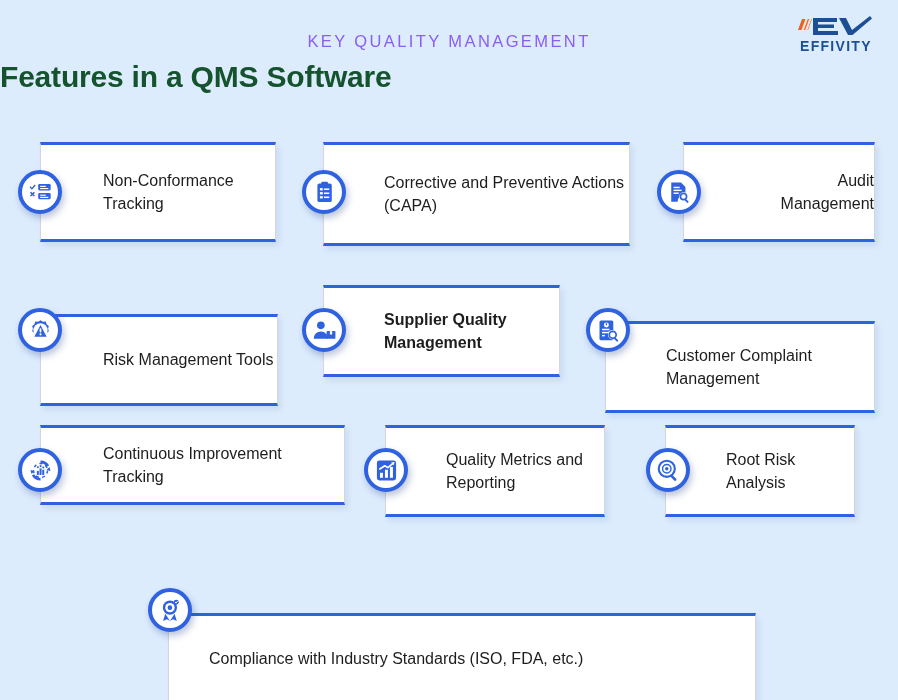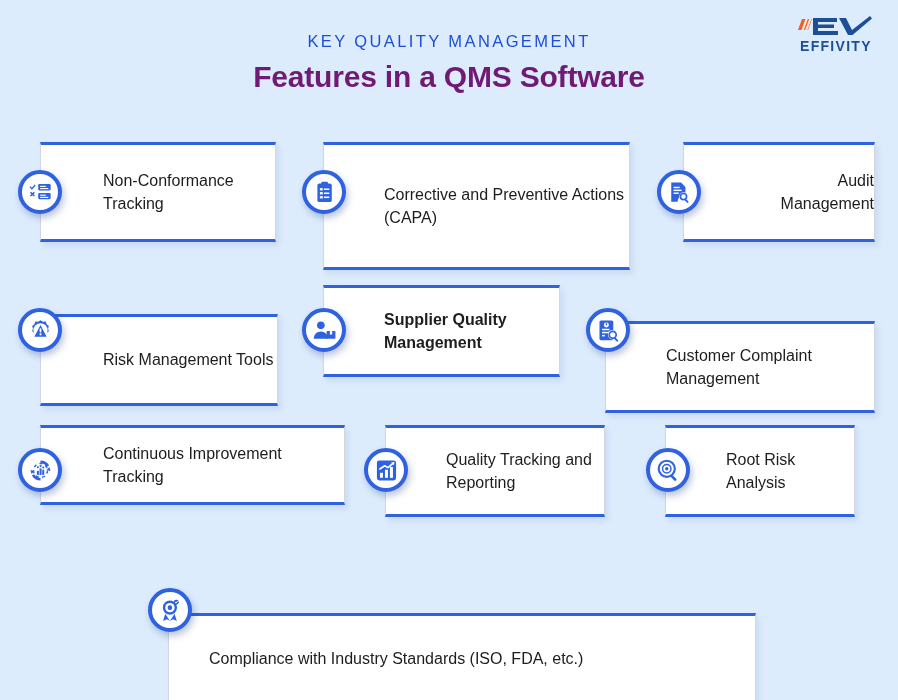--- a/index.html
+++ b/index.html
@@ -25,32 +25,31 @@
   }
   .eyebrow {
     position: absolute;
     left: 0;
     top: 32px;
     width: 898px;
     text-align: center;
     font-size: 16.5px;
     letter-spacing: 2.4px;
     font-weight: 500;
-    color: #1d4ed8;
+    color: #8b5cf6;
     font-family: "Liberation Sans", sans-serif;
   }
   .headline {
     position: absolute;
     left: 0;
     top: 60px;
     width: 898px;
-    text-align: center;
     font-size: 30px;
     font-weight: bold;
-    color: #701a75;
+    color: #14532d;
     letter-spacing: -0.2px;
   }
 
   
   .logo {
     position: absolute;
     right: 14px;
     top: 13px;
     width: 92px;
     height: 42px;
@@ -128,21 +127,21 @@
     <path d="M1 12.2 L2.1 11.1 L3.6 12.6 L5.1 11.1 L6.2 12.2 L4.7 13.7 L6.2 15.2 L5.1 16.3 L3.6 14.8 L2.1 16.3 L1 15.2 L2.5 13.7 Z"></path>
     <rect x="9.6" y="3.2" width="13" height="6.6" rx="1.2"></rect>
     <rect x="9.6" y="12.4" width="13" height="6.6" rx="1.2"></rect>
     <rect x="11.6" y="5" width="6" height="1.2" fill="#ffffff"></rect>
     <rect x="11.6" y="7.3" width="8.6" height="1.2" fill="#ffffff"></rect>
     <rect x="11.6" y="14.2" width="6" height="1.2" fill="#ffffff"></rect>
     <rect x="11.6" y="16.5" width="8.6" height="1.2" fill="#ffffff"></rect>
   </svg>
 </div>
 
-<div class="card" style="left:323px; top:142px; width:307px; height:128px; padding-left:60px;">
+<div class="card" style="left:323px; top:142px; width:307px; height:104px; padding-left:60px;">
   <div class="card-text">Corrective and Preventive Actions (CAPA)</div>
 </div>
 <div class="badge" style="left:302px; top:170px;">
   <svg viewBox="0 0 24 24" xmlns="http://www.w3.org/2000/svg">
     <rect x="4.6" y="2.6" width="15" height="19.4" rx="2"></rect>
     <rect x="8.6" y="0.8" width="7" height="4" rx="1.2"></rect>
     <rect x="7.2" y="7.4" width="3" height="2.4" fill="#ffffff"></rect>
     <rect x="11.4" y="7.8" width="5.6" height="1.6" fill="#ffffff"></rect>
     <rect x="7.2" y="11.6" width="3" height="2.4" fill="#ffffff"></rect>
     <rect x="11.4" y="12" width="5.6" height="1.6" fill="#ffffff"></rect>
@@ -223,21 +222,21 @@
     <rect x="8.2" y="12.4" width="2.1" height="4.2"></rect>
     <rect x="11" y="9.8" width="2.1" height="6.8"></rect>
     <rect x="13.8" y="11.2" width="2.1" height="5.4"></rect>
     <circle cx="9.3" cy="8.6" r="1.1"></circle>
     <circle cx="12.1" cy="7.4" r="1.1"></circle>
     <circle cx="14.9" cy="8.8" r="1.1"></circle>
   </svg>
 </div>
 
 <div class="card" style="left:385px; top:425px; width:220px; height:92px; padding-left:60px;">
-  <div class="card-text">Quality Tracking and Reporting</div>
+  <div class="card-text">Quality Metrics and Reporting</div>
 </div>
 <div class="badge" style="left:364px; top:448px;">
   <svg viewBox="0 0 24 24" xmlns="http://www.w3.org/2000/svg">
     <rect x="2" y="1.6" width="20" height="20.8" rx="2.6"></rect>
     <rect x="5.2" y="14.4" width="3.1" height="5.2" fill="#ffffff"></rect>
     <rect x="10.4" y="11.2" width="3.1" height="8.4" fill="#ffffff"></rect>
     <rect x="15.6" y="8.2" width="3.1" height="11.4" fill="#ffffff"></rect>
     <path d="M5 10.4 L10.2 7 L13.4 9 L19.4 4" fill="none" stroke="#ffffff" stroke-width="1.7" stroke-linecap="round" stroke-linejoin="round"></path>
     <path d="M16.8 3.6 L20 3.4 L19.8 6.6 Z" fill="#ffffff"></path>
   </svg>

